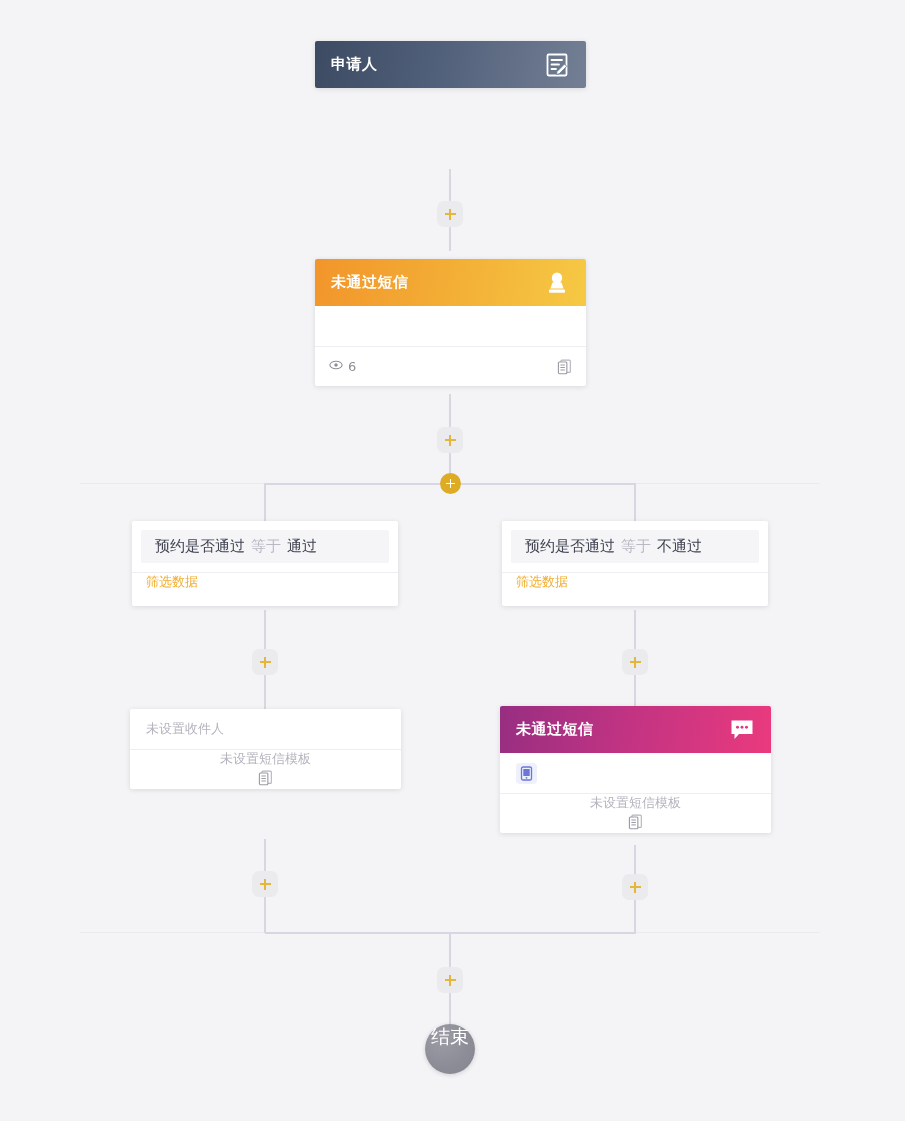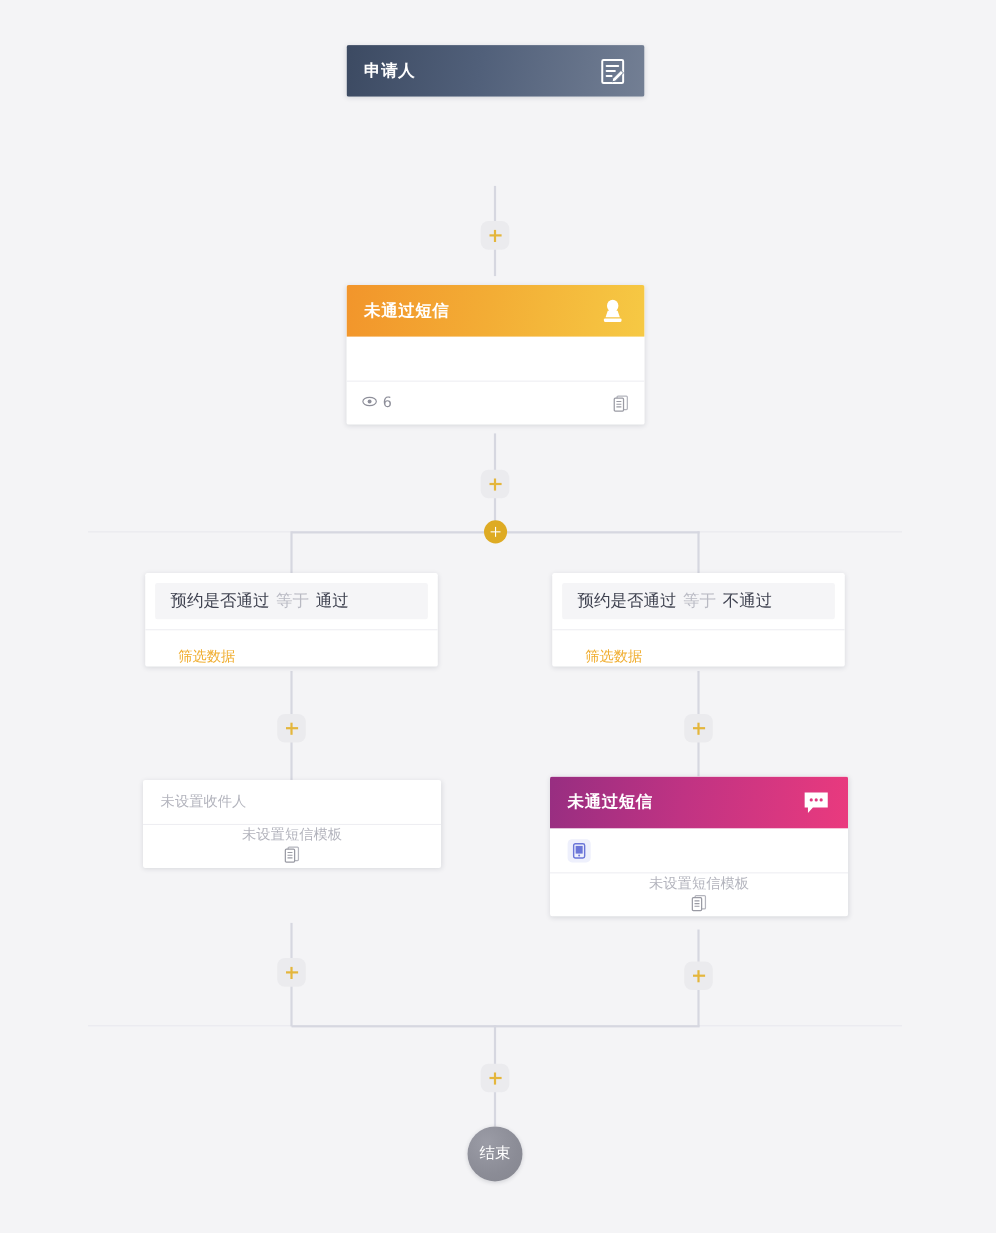--- a/index.html
+++ b/index.html
@@ -117,22 +117,22 @@
     color: #3f4250;
     gap: 6px;
     white-space: nowrap;
   }
   .cond-op { color: #b9bac3; }
   .cond-foot {
     margin-top: 9px;
     border-top: 1px solid #eeeef2;
     height: 34px;
     display: flex;
-    align-items: flex-end;
-    padding: 0 30px;
+    align-items: flex-start;
+    padding: 0 14px;
     font-size: 13px;
     color: #f0ad2e;
   }
 
   
   .plus-sq {
     position: absolute;
     width: 26px;
     height: 26px;
     border-radius: 7px;
@@ -170,24 +170,24 @@
   .plus-circle::after  { width: 1.8px; height: 9px; }
 
   
   .end-node {
     position: absolute;
     width: 50px;
     height: 50px;
     border-radius: 50%;
     background: radial-gradient(circle at 35% 30%, #9b9ca6 0%, #8b8c96 60%, #85868f 100%);
     display: flex;
-    align-items: center;
+    align-items: flex-start;
     justify-content: center;
     color: #ffffff;
-    font-size: 14px;
+    font-size: 19px;
     box-shadow: 0 1px 4px rgba(40,44,63,0.18);
   }
 
   .phone-chip {
     width: 21px;
     height: 21px;
     border-radius: 4px;
     background: #eef0fc;
     display: flex;
     align-items: center;

